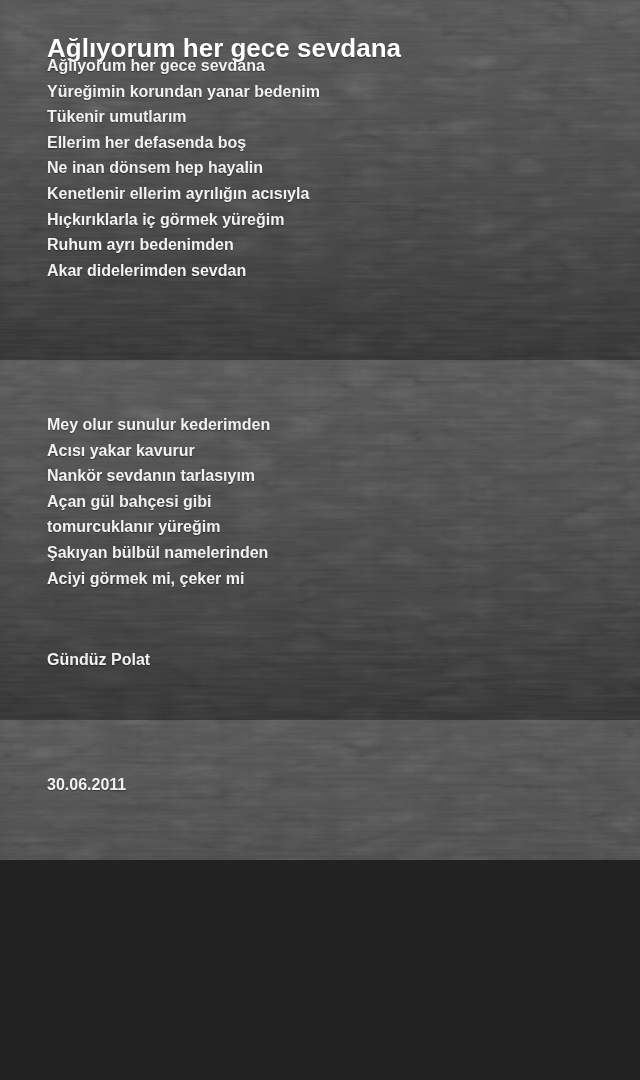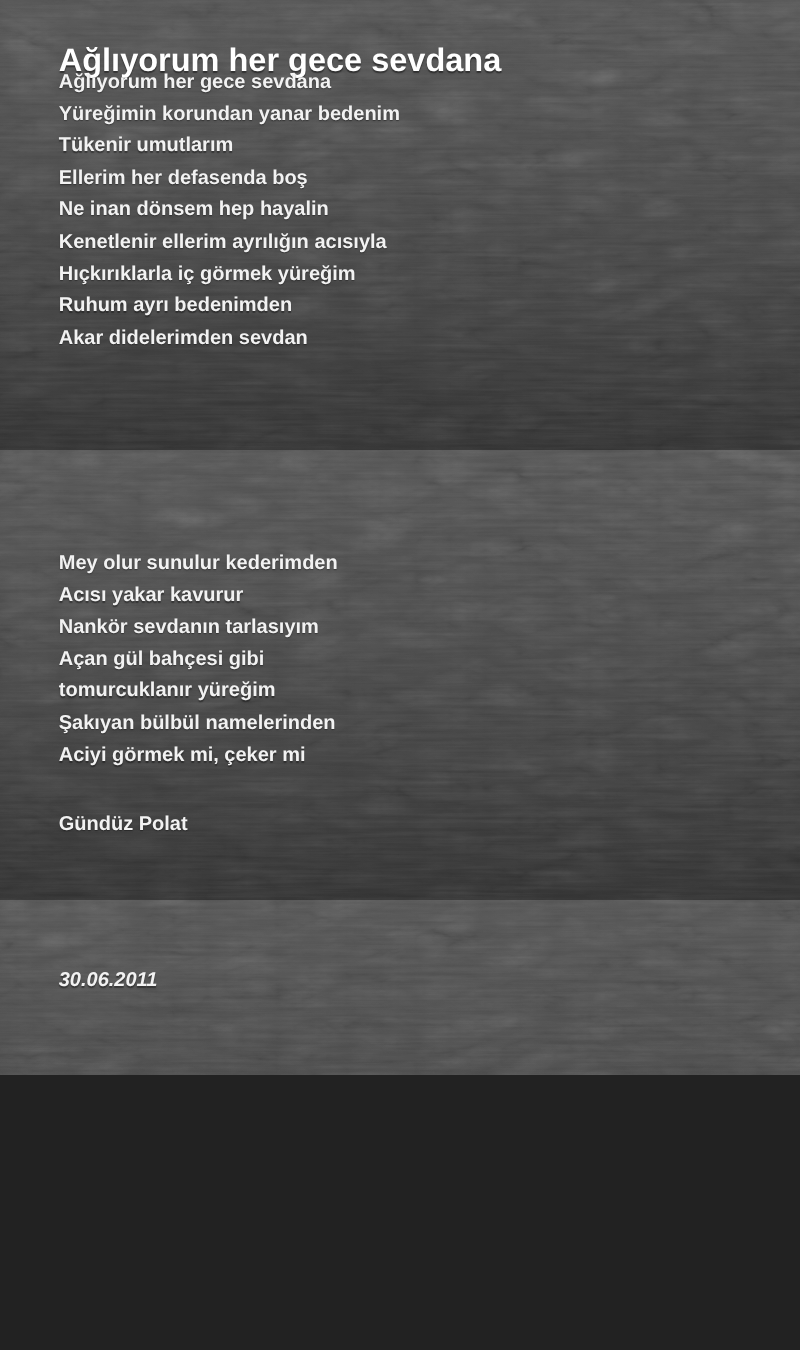--- a/index.html
+++ b/index.html
@@ -58,21 +58,21 @@
     position: absolute;
     left: 47px;
     font-size: 16px;
     line-height: 25.6px;
     font-weight: 700;
     color: #f2f2f2;
     text-shadow: 0 1px 1px rgba(0,0,0,0.4);
     white-space: nowrap;
   }
   .stanza-1 { top: 53px; }
-  .stanza-2 { top: 438px; }
+  .stanza-2 { top: 412px; }
   .author-line {
     position: absolute;
     left: 47px;
     top: 647px;
     font-size: 16px;
     line-height: 25.6px;
     font-weight: 700;
     color: #f2f2f2;
     text-shadow: 0 1px 1px rgba(0,0,0,0.4);
     white-space: nowrap;
@@ -80,21 +80,20 @@
   .date-line {
     position: absolute;
     left: 47px;
     top: 772px;
     font-size: 16px;
     line-height: 25.6px;
     font-weight: 700;
     color: #f2f2f2;
     text-shadow: 0 1px 1px rgba(0,0,0,0.4);
     white-space: nowrap;
-    font-style: italic;
   }
   .footer-signature {
     position: absolute;
     left: 47px;
     top: 1018px;
     font-size: 21px;
     line-height: 25px;
     font-style: italic;
     font-weight: 400;
     color: #f5f5f5;

